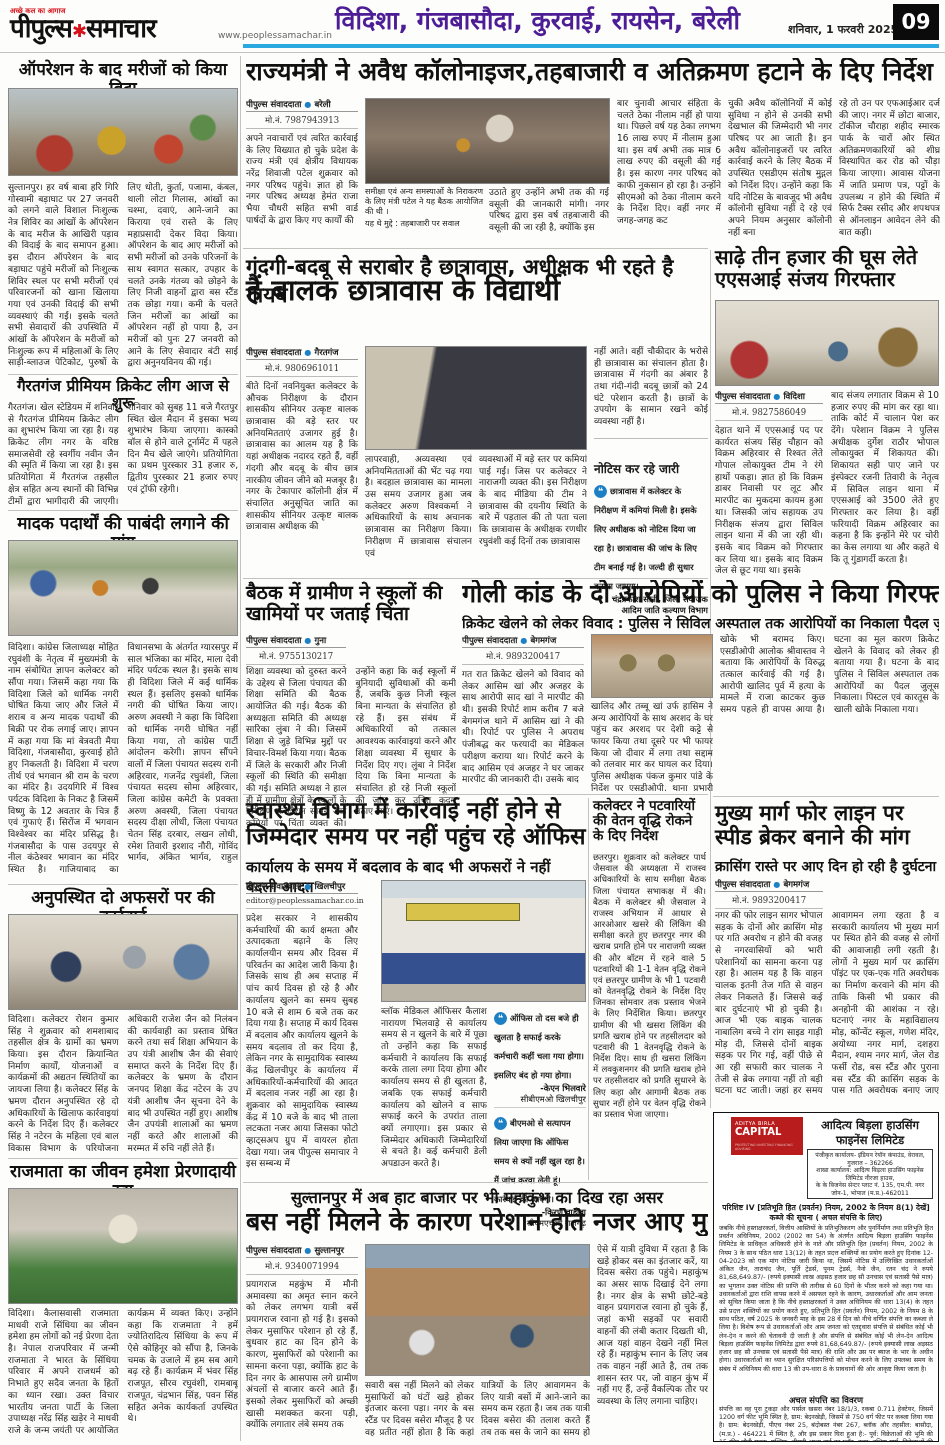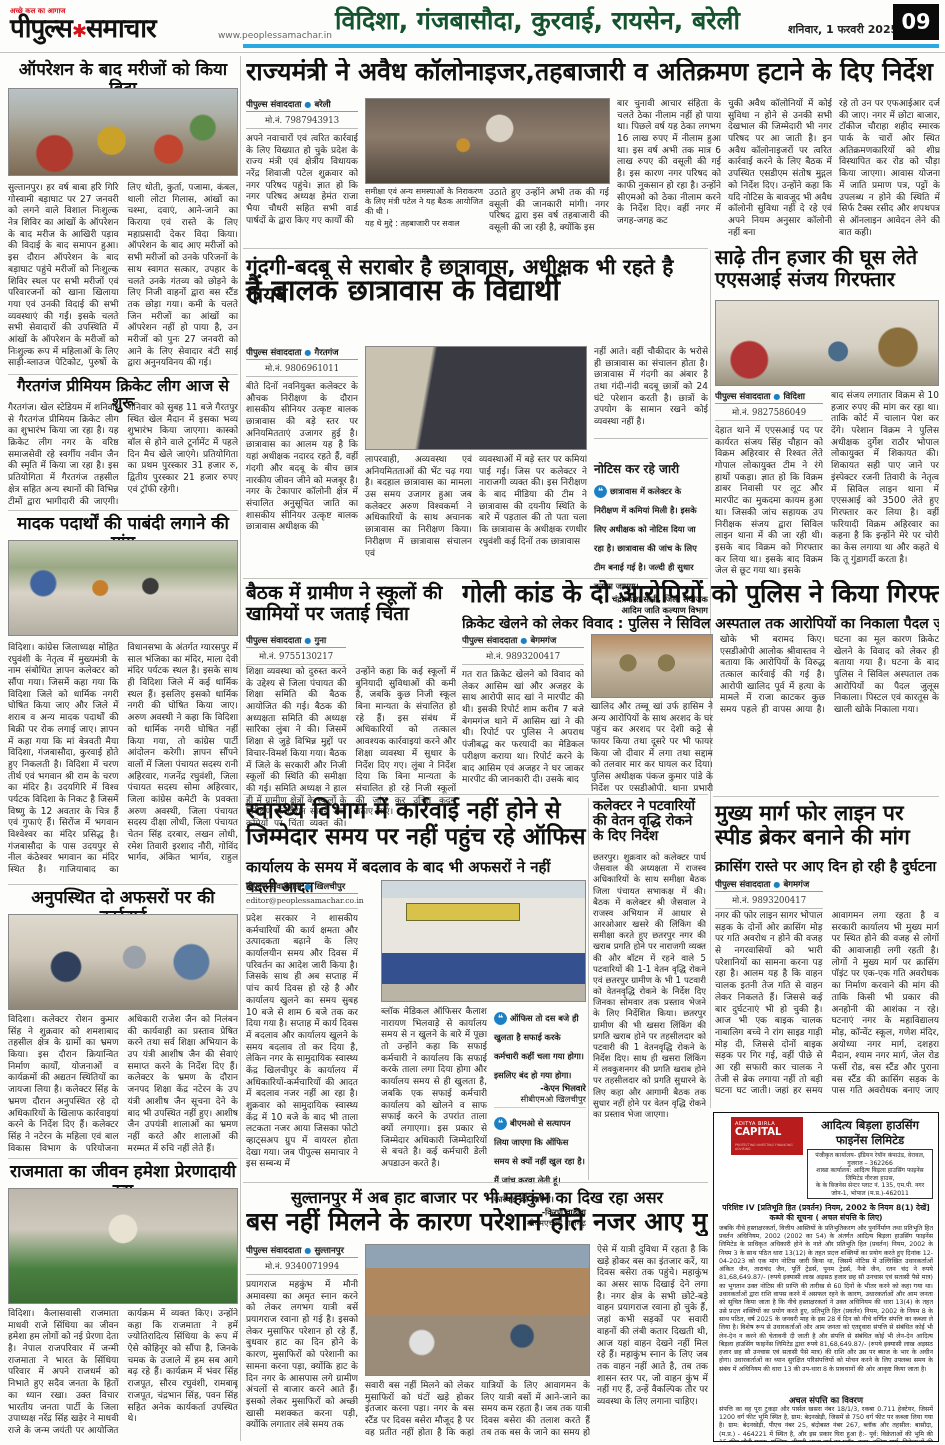--- a/index.html
+++ b/index.html
@@ -81,21 +81,21 @@
 <div id="paper">
 
   <div class="abs" style="left:10px;top:6px;width:230px;">
     <div style="font-size:7px;color:#d6121b;font-weight:bold;">अच्छे कल का आगाज</div>
     <div style="font-size:26px;font-weight:bold;letter-spacing:-1px;color:#111;line-height:1;">
       <span>पीपुल्स</span><span style="color:#d6121b;font-size:18px;">✱</span><span>समाचार</span>
     </div>
   </div>
   <div class="abs" style="left:218px;top:30px;font-size:9px;color:#666;">www.peoplessamachar.in</div>
 
-  <div class="abs center" style="left:290px;top:6px;width:495px;font-size:25px;font-weight:bold;color:#14532d;line-height:1.2;">विदिशा, गंजबासौदा, कुरवाई, रायसेन, बरेली</div>
+  <div class="abs center" style="left:290px;top:6px;width:495px;font-size:25px;font-weight:bold;color:#4c1d95;line-height:1.2;">विदिशा, गंजबासौदा, कुरवाई, रायसेन, बरेली</div>
 
   <div class="abs" style="left:788px;top:21px;font-size:11px;font-weight:bold;color:#222;">शनिवार, 1 फरवरी 2025</div>
   <div class="abs center" style="left:893px;top:4px;width:46px;height:36px;background:#0b0b0b;color:#fff;font-size:21px;font-weight:bold;line-height:36px;">09</div>
 
   <div class="abs" style="left:243px;top:44px;width:696px;height:4px;background:#2aa9e0;"></div>
   <div class="abs hrule" style="left:0;top:52px;width:945px;"></div>
 
   <div class="abs vrule" style="left:240px;top:56px;height:1385px;"></div>
   <div class="abs vrule" style="left:710px;top:250px;height:858px;"></div>
 

